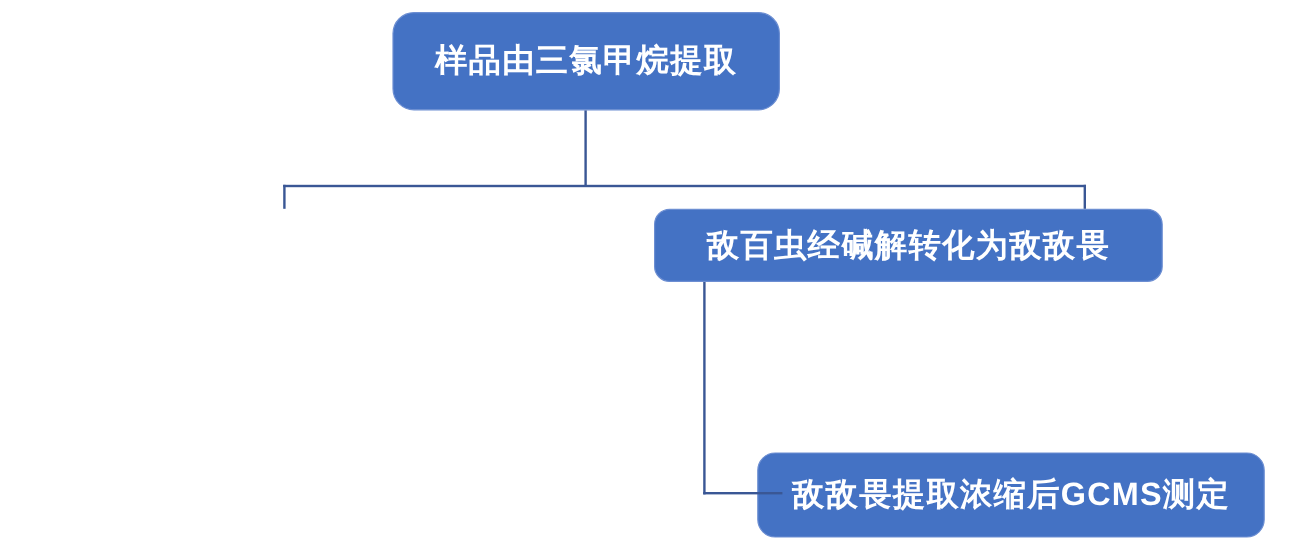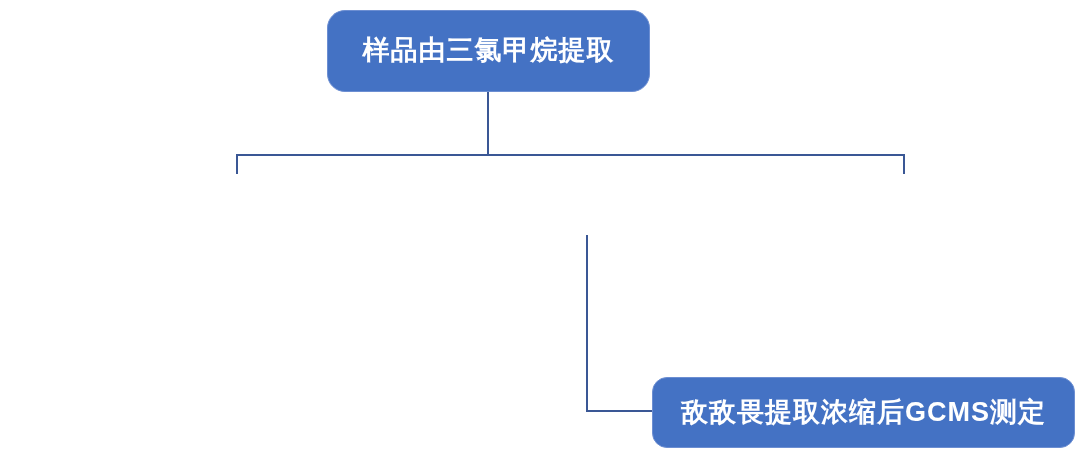--- a/index.html
+++ b/index.html
@@ -30,21 +30,21 @@
     justify-content: center;
     text-align: center;
     font-weight: bold;
     font-size: 27px;
     letter-spacing: 1px;
     line-height: 1.1;
   }
   .node-root   { left: 325px; top: 8px;   width: 323px; height: 82px; border-radius: 18px; }
   .node-left   { left: 7px;   top: 172px; width: 457px; height: 65px; border-radius: 13px; }
   .node-right  { left: 543px; top: 172px; width: 424px; height: 61px; border-radius: 13px; }
-  .node-bottom { left: 650px; top: 375px; width: 423px; height: 71px; border-radius: 15px; }
+  .node-bottom { left: 629px; top: 375px; width: 423px; height: 71px; border-radius: 15px; }
   .line {
     position: absolute;
     background: var(--connector);
   }
   .v { width: 2px; }
   .h { height: 2px; }
   .line-root-stem   { left: 485px; top: 90px;  height: 63px; }
   .line-rail        { left: 234px; top: 152px; width: 669px; }
   .line-drop-left   { left: 234px; top: 152px; height: 20px; }
   .line-drop-right  { left: 901px; top: 152px; height: 20px; }
@@ -54,20 +54,23 @@
 </head>
 <body>
 
 <div class="canvas">
 
   <div class="node node-root">
     <span>样品由三氯甲烷提取</span>
   </div>
 
 
+  <div class="node node-right">
+    <span>敌百虫经碱解转化为敌敌畏</span>
+  </div>
 
   <div class="node node-bottom">
     <span>敌敌畏提取浓缩后GCMS测定</span>
   </div>
 
   <div class="line v line-root-stem"></div>
   <div class="line h line-rail"></div>
   <div class="line v line-drop-left"></div>
   <div class="line v line-drop-right"></div>
   <div class="line v line-right-stem"></div>

